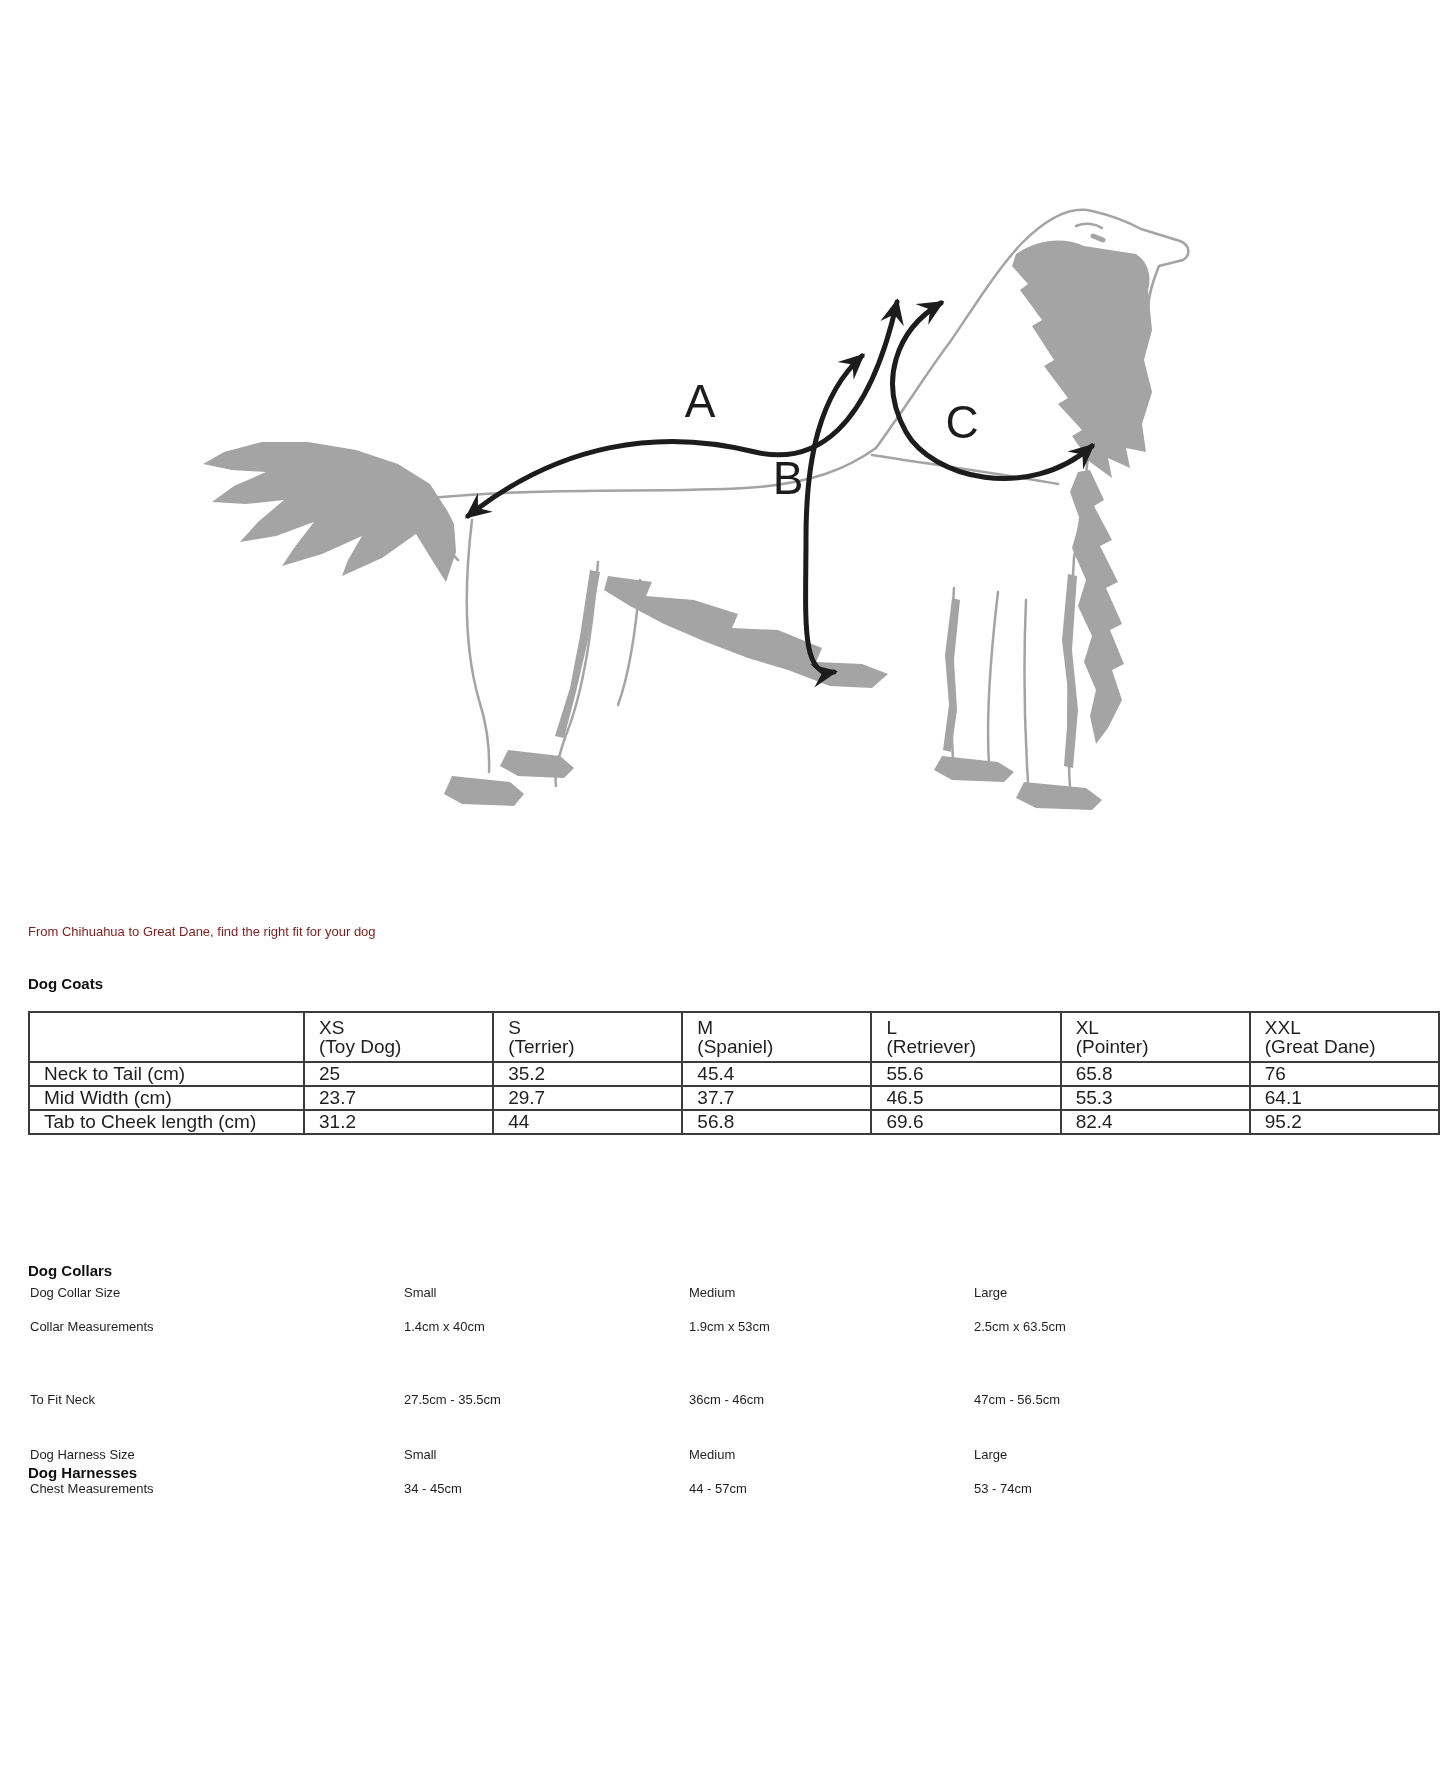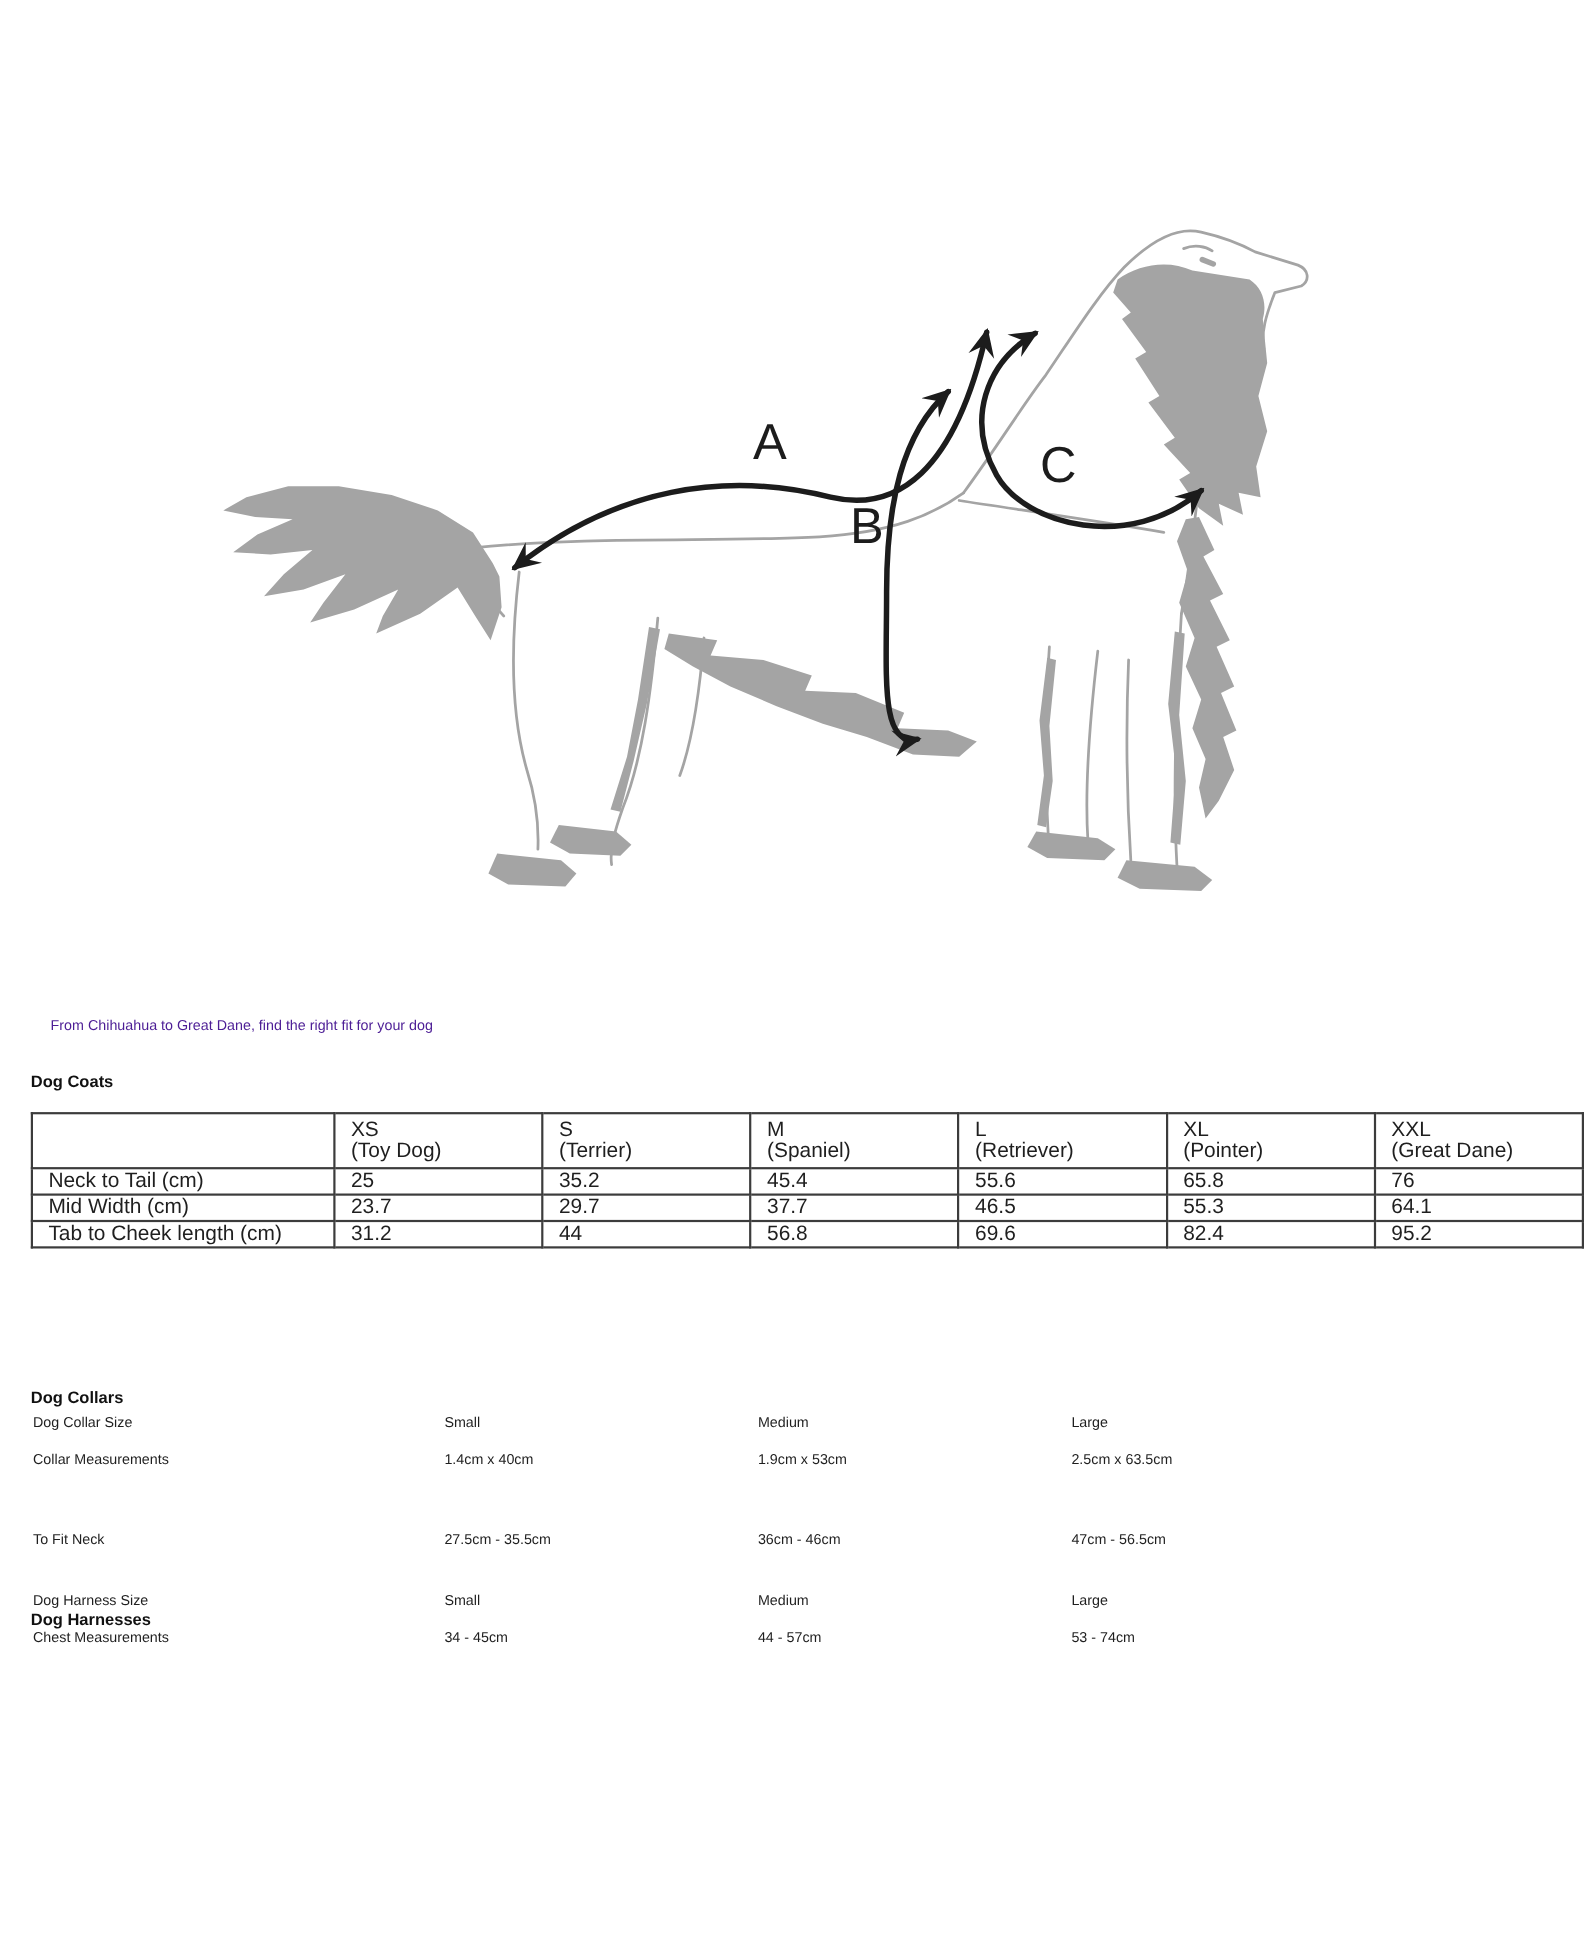--- a/index.html
+++ b/index.html
@@ -7,22 +7,22 @@
     position:relative; width:1445px; height:1769px; background:#ffffff;
     font-family:"Liberation Sans", sans-serif; color:#1f1f1f; overflow:hidden;
   }
   .illustration { position:absolute; left:0; top:0; }
 
   .page-title {
     position:absolute; left:28px; top:884px;
     font-size:28px; font-weight:bold; color:#111111; letter-spacing:0.2px; margin:0;
   }
   .page-subtitle {
-    position:absolute; left:46px; top:924px;
-    font-size:13px; color:#4c1d95; margin:0;
+    position:absolute; left:28px; top:924px;
+    font-size:13px; color:#7f1d1d; margin:0;
   }
   .section-heading {
     position:absolute; left:28px; font-size:15px; font-weight:bold; color:#111111; margin:0;
   }
   #coats-heading     { top:975px; }
   #collars-heading   { top:1262px; }
   #harnesses-heading { top:1464px;text-align:right; }
 
   table.size-table {
     position:absolute; left:28px; top:1011px; width:1412px;

